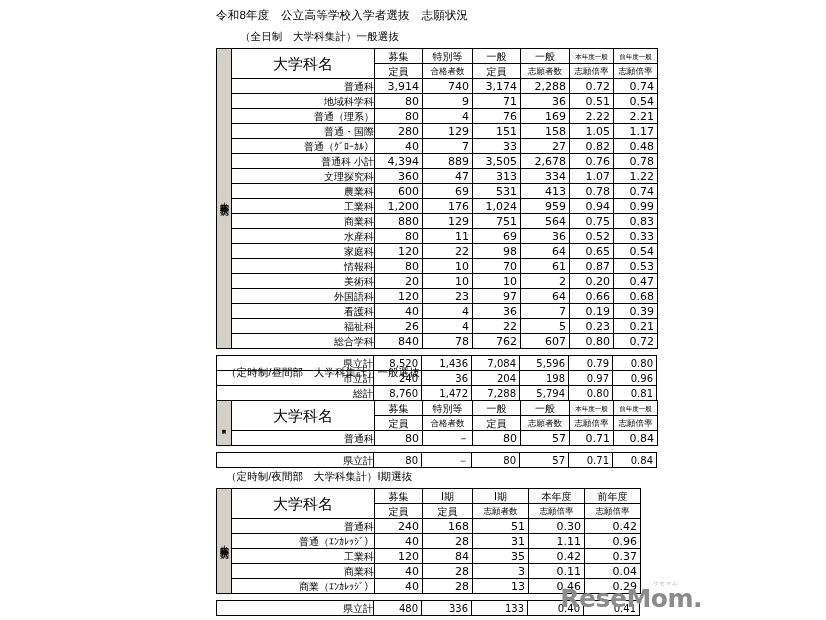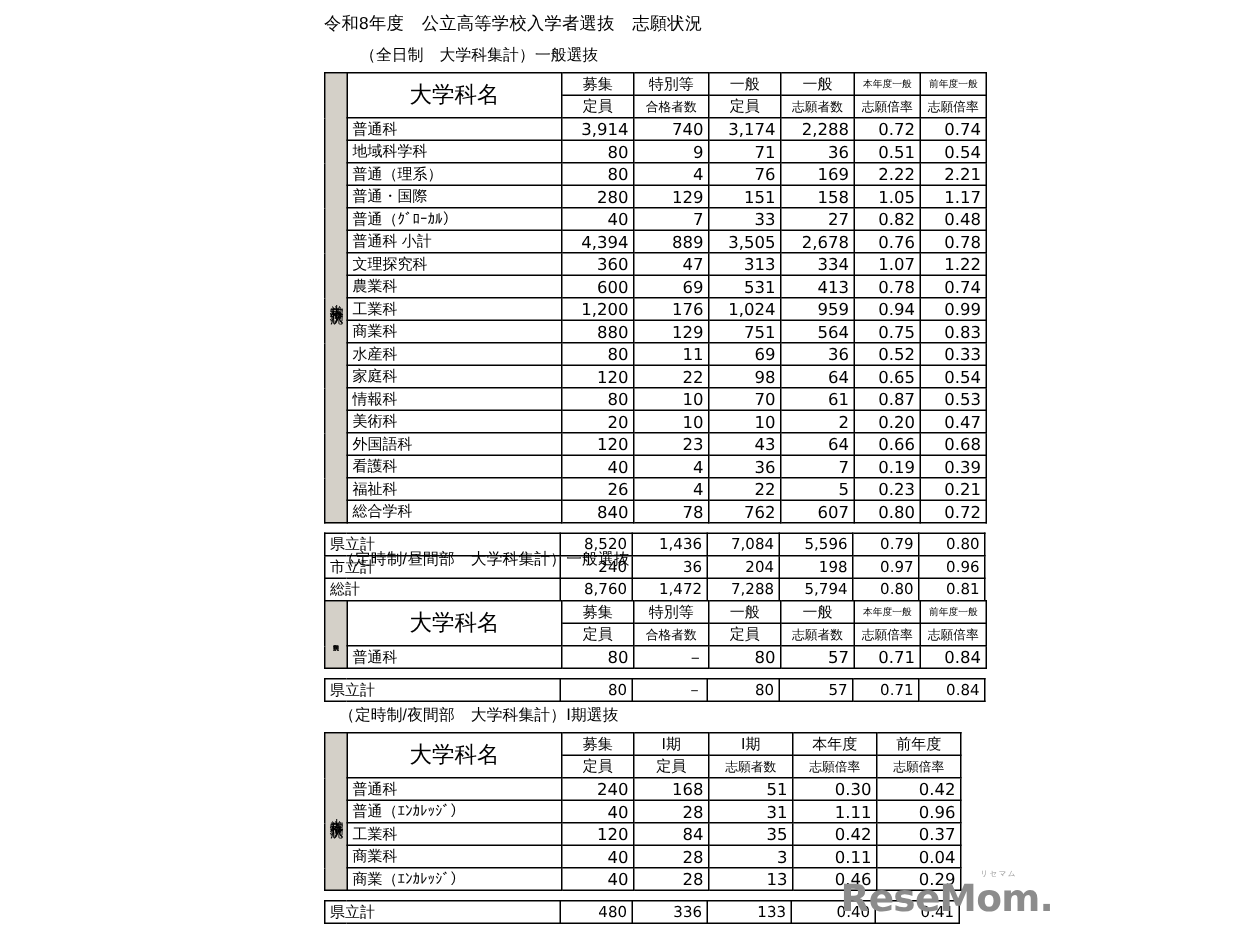--- a/index.html
+++ b/index.html
@@ -83,21 +83,21 @@
   .hdr-num .l1 { display: block; }
   .hdr-num .l2 { display: block; }
   .hdr-small {
     text-align: center;
     font-size: 6.5px;
     line-height: 11.5px;
   }
   .hdr-small .l1 { display: block; font-size: 6.5px; }
   .hdr-small .l2 { display: block; font-size: 8.5px; }
   .cell-name {
-    text-align: left;
+    text-align: right;
     padding-left: 3px !important;
     font-size: 10px;
     white-space: nowrap;
     overflow: hidden;
   }
   .cell-num {
     text-align: right;
     padding-right: 3px !important;
     font-size: 11px;
     font-family: "DejaVu Sans", sans-serif;
@@ -337,21 +337,21 @@
           <td class="cell-num">10</td>
           <td class="cell-num">10</td>
           <td class="cell-num">2</td>
           <td class="cell-num">0.20</td>
           <td class="cell-num">0.47</td>
         </tr>
         <tr>
           <td class="cell-name">外国語科</td>
           <td class="cell-num">120</td>
           <td class="cell-num">23</td>
-          <td class="cell-num">43</td>
+          <td class="cell-num">97</td>
           <td class="cell-num">64</td>
           <td class="cell-num">0.66</td>
           <td class="cell-num">0.68</td>
         </tr>
         <tr>
           <td class="cell-name">看護科</td>
           <td class="cell-num">40</td>
           <td class="cell-num">4</td>
           <td class="cell-num">36</td>
           <td class="cell-num">7</td>

